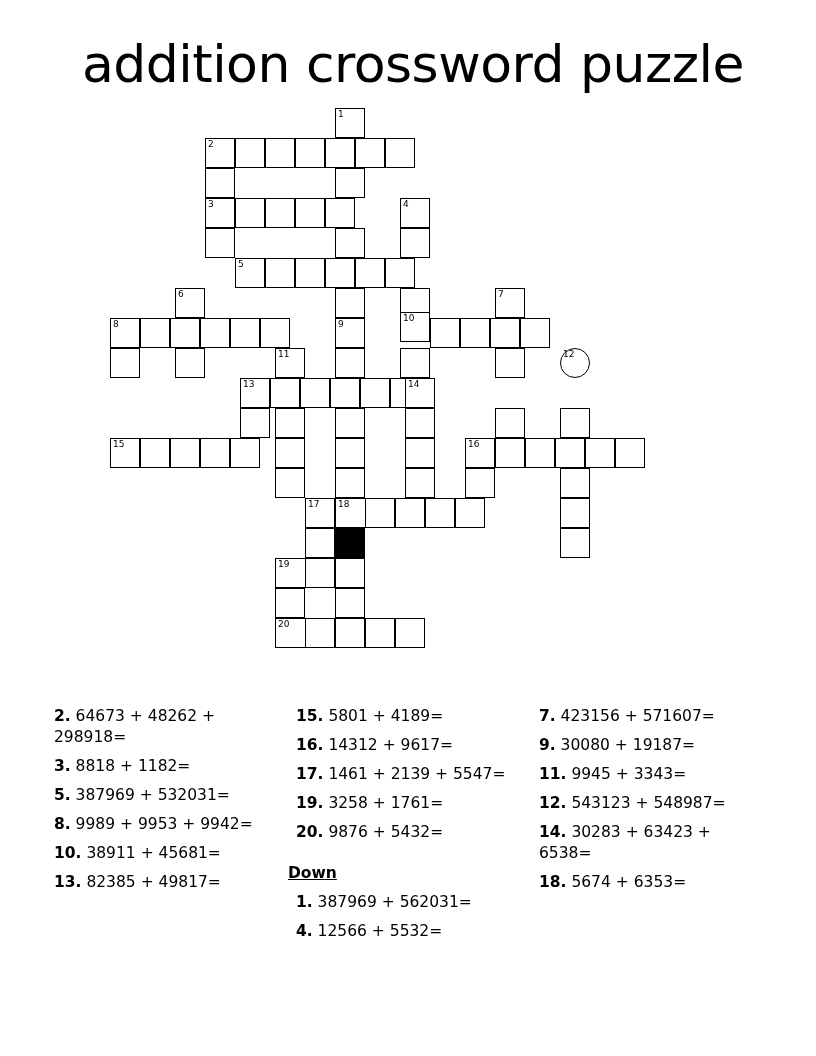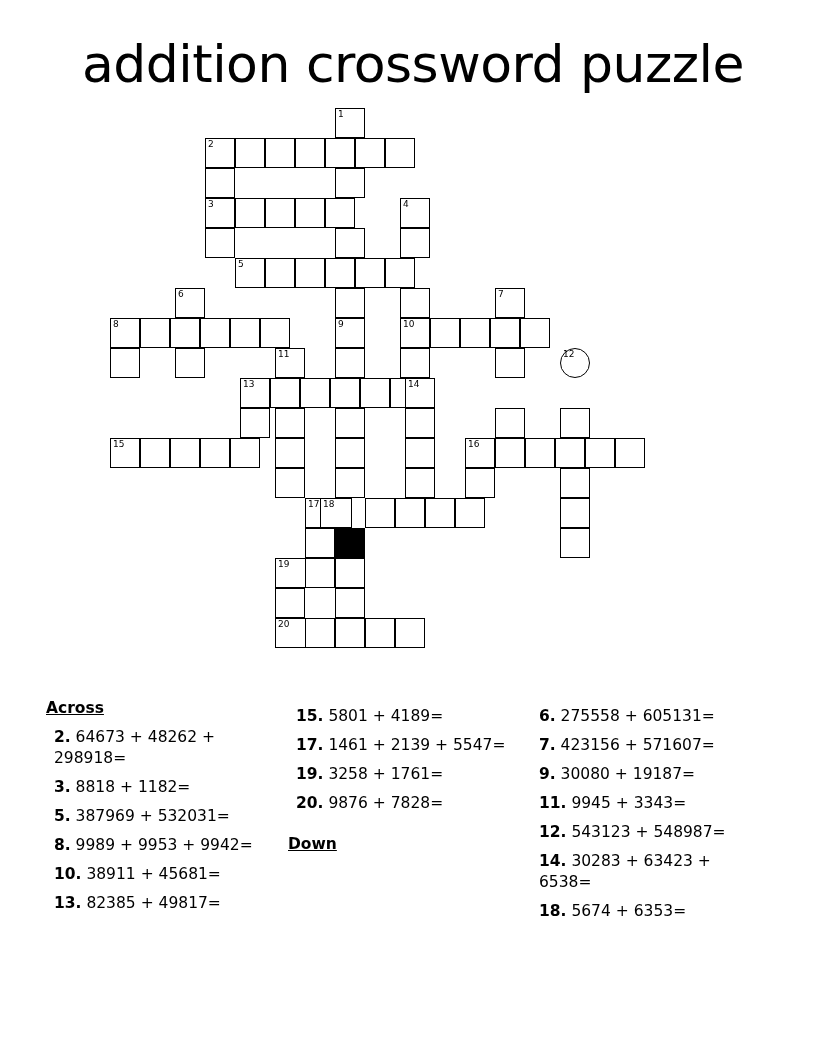--- a/index.html
+++ b/index.html
@@ -142,21 +142,21 @@
         <span class="num">8</span>
       </div>
       <div class="cell" style="left: 140px; top: 210px;"></div>
       <div class="cell" style="left: 170px; top: 210px;"></div>
       <div class="cell" style="left: 200px; top: 210px;"></div>
       <div class="cell" style="left: 230px; top: 210px;"></div>
       <div class="cell" style="left: 260px; top: 210px;"></div>
       <div class="cell" style="left: 335px; top: 210px;">
         <span class="num">9</span>
       </div>
-      <div class="cell" style="left: 400px; top: 210px; padding-left: 24px;">
+      <div class="cell" style="left: 400px; top: 204px; padding-left: 24px;">
         <span class="num">10</span>
       </div>
       <div class="cell" style="left: 430px; top: 210px;"></div>
       <div class="cell" style="left: 460px; top: 210px;"></div>
       <div class="cell" style="left: 490px; top: 210px;"></div>
       <div class="cell" style="left: 520px; top: 210px;"></div>
       <div class="cell" style="left: 110px; top: 240px;"></div>
       <div class="cell" style="left: 175px; top: 240px;"></div>
       <div class="cell" style="left: 275px; top: 240px;">
         <span class="num">11</span>
@@ -203,21 +203,21 @@
       <div class="cell" style="left: 585px; top: 330px;"></div>
       <div class="cell" style="left: 615px; top: 330px;"></div>
       <div class="cell" style="left: 275px; top: 360px;"></div>
       <div class="cell" style="left: 335px; top: 360px;"></div>
       <div class="cell" style="left: 405px; top: 360px;"></div>
       <div class="cell" style="left: 465px; top: 360px;"></div>
       <div class="cell" style="left: 560px; top: 360px;"></div>
       <div class="cell" style="left: 305px; top: 390px;">
         <span class="num">17</span>
       </div>
-      <div class="cell" style="left: 320px; top: 390px; padding-left: 30px;">
+      <div class="cell" style="left: 335px; top: 390px; padding-left: 30px;">
         <span class="num">18</span>
       </div>
       <div class="cell" style="left: 365px; top: 390px;"></div>
       <div class="cell" style="left: 395px; top: 390px;"></div>
       <div class="cell" style="left: 425px; top: 390px;"></div>
       <div class="cell" style="left: 455px; top: 390px;"></div>
       <div class="cell" style="left: 560px; top: 390px;"></div>
       <div class="cell" style="left: 305px; top: 420px;"></div>
       <div class="cell black" style="left: 335px; top: 420px;"></div>
       <div class="cell" style="left: 560px; top: 420px;"></div>
@@ -233,45 +233,48 @@
       </div>
       <div class="cell" style="left: 305px; top: 510px;"></div>
       <div class="cell" style="left: 335px; top: 510px;"></div>
       <div class="cell" style="left: 365px; top: 510px;"></div>
       <div class="cell" style="left: 395px; top: 510px;"></div>
     </div>
 
   <div class="clues">
 
     <div class="col col1">
-      <div class="heading">Across</div>
       <div id="col1-list">
           <div class="clue"><b>2.</b><span> 64673 + 48262 + 298918=</span></div>
           <div class="clue"><b>3.</b><span> 8818 + 1182=</span></div>
           <div class="clue"><b>5.</b><span> 387969 + 532031=</span></div>
           <div class="clue"><b>8.</b><span> 9989 + 9953 + 9942=</span></div>
           <div class="clue"><b>10.</b><span> 38911 + 45681=</span></div>
           <div class="clue"><b>13.</b><span> 82385 + 49817=</span></div>
         </div>
     </div>
 
     <div class="col col2">
       <div id="col2-across">
           <div class="clue"><b>15.</b><span> 5801 + 4189=</span></div>
+          <div class="clue"><b>16.</b><span> 14312 + 9617=</span></div>
           <div class="clue"><b>17.</b><span> 1461 + 2139 + 5547=</span></div>
           <div class="clue"><b>19.</b><span> 3258 + 1761=</span></div>
-          <div class="clue"><b>20.</b><span> 9876 + 7828=</span></div>
+          <div class="clue"><b>20.</b><span> 9876 + 5432=</span></div>
         </div>
       <div class="spacer"></div>
       <div class="heading">Down</div>
+      <div id="col2-down">
+          <div class="clue"><b>1.</b><span> 387969 + 562031=</span></div>
+          <div class="clue"><b>4.</b><span> 12566 + 5532=</span></div>
+        </div>
     </div>
 
     <div class="col col3">
       <div id="col3-list">
-          <div class="clue"><b>6.</b><span> 275558 + 605131=</span></div>
           <div class="clue"><b>7.</b><span> 423156 + 571607=</span></div>
           <div class="clue"><b>9.</b><span> 30080 + 19187=</span></div>
           <div class="clue"><b>11.</b><span> 9945 + 3343=</span></div>
           <div class="clue"><b>12.</b><span> 543123 + 548987=</span></div>
           <div class="clue"><b>14.</b><span> 30283 + 63423 + 6538=</span></div>
           <div class="clue"><b>18.</b><span> 5674 + 6353=</span></div>
         </div>
     </div>
 
   </div>

